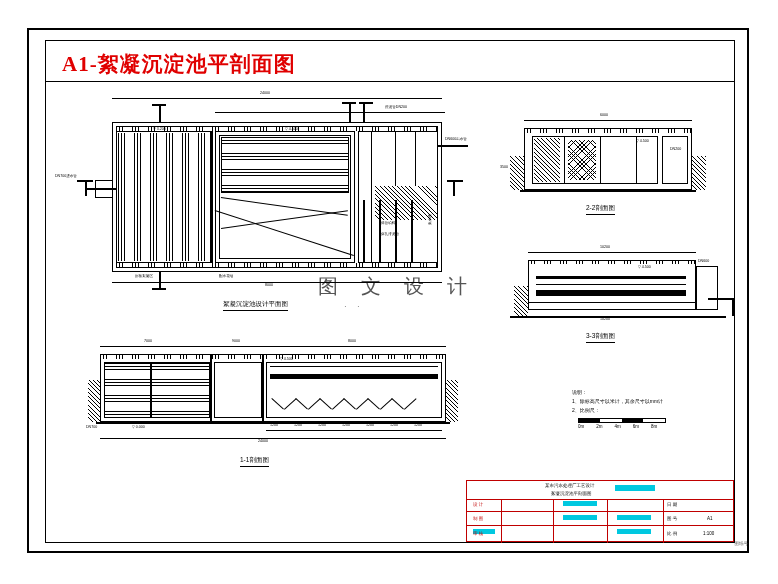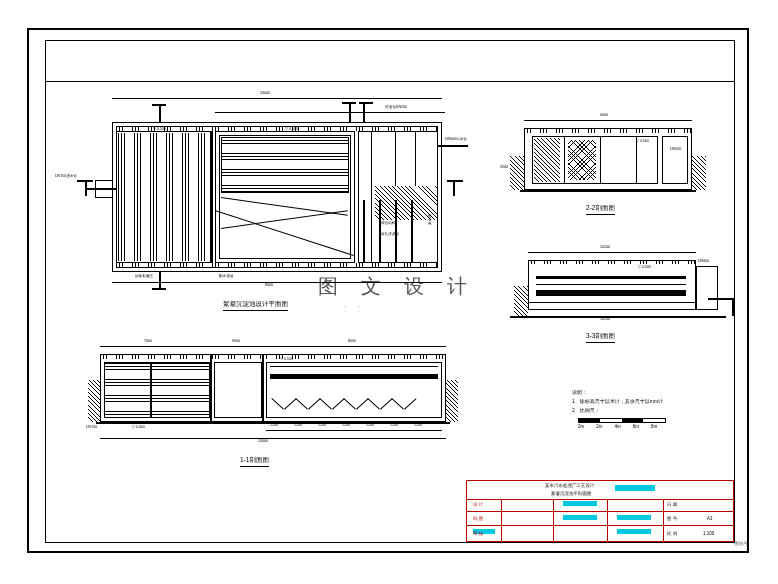--- a/index.html
+++ b/index.html
@@ -190,20 +190,21 @@
   }
 </style>
 </head>
 <body>
 
 <div id="sheet">
 
   <div class="frame-outer"></div>
   <div class="frame-inner"></div>
 
+  <div class="main-title">A1-絮凝沉淀池平剖面图</div>
   <div class="title-rule"></div>
 
   <div class="watermark">图 文 设 计</div>
   <div class="watermark-sub">· ·</div>
 
   <div class="view" style="left:95px; top:100px; width:360px; height:200px;">
 
     <div class="box" style="left:17px; top:22px; width:330px; height:150px;"></div>
     <div class="box" style="left:21px; top:26px; width:322px; height:142px;"></div>
 

